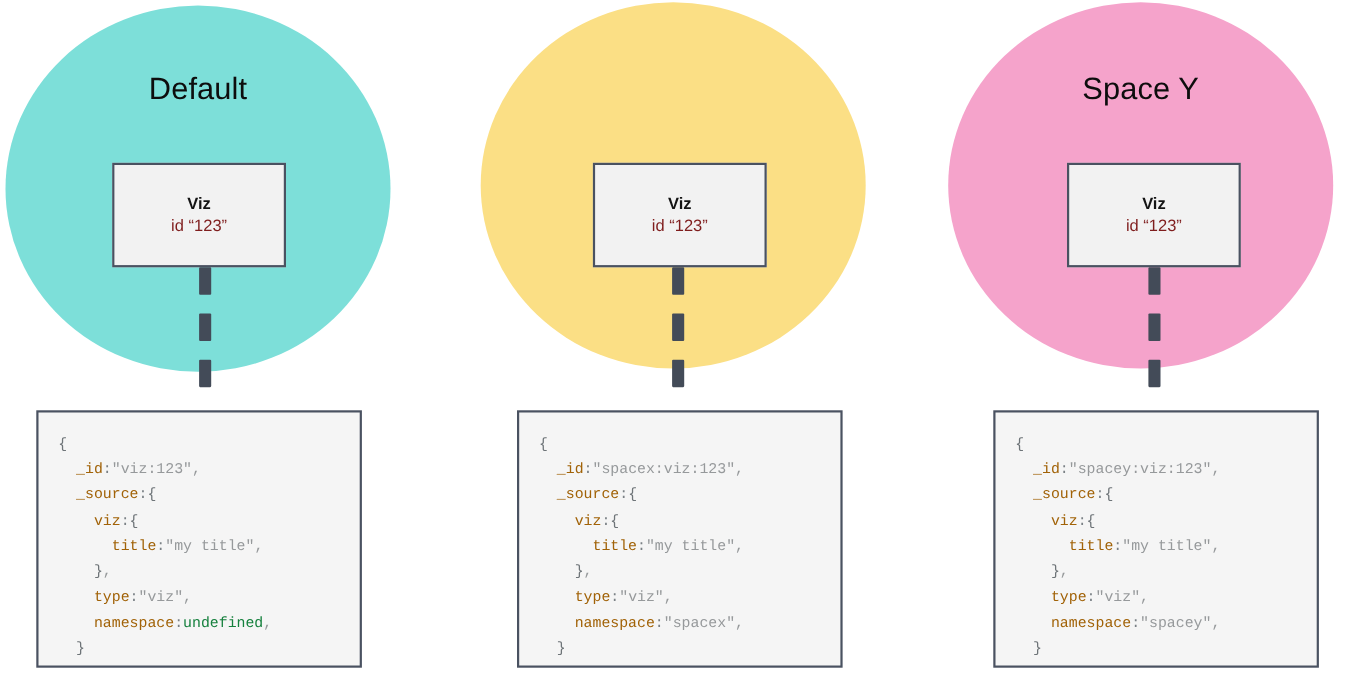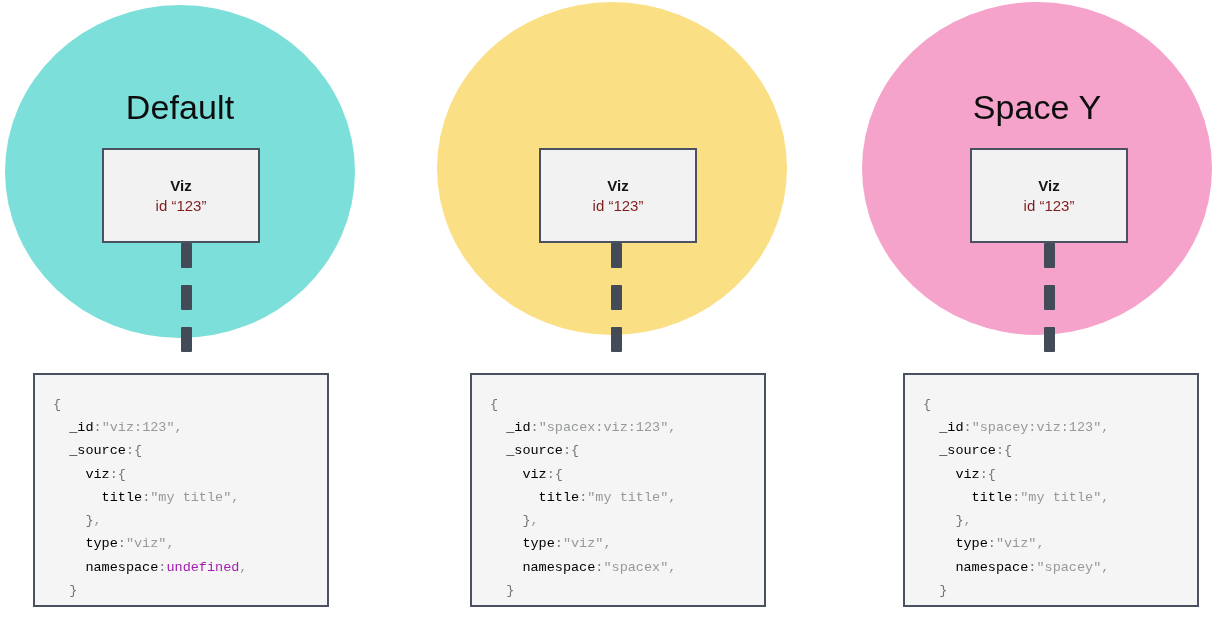--- a/index.html
+++ b/index.html
@@ -37,24 +37,24 @@
   }
   .circle-spacey {
     left: 862px; top: 2px;
     width: 350px; height: 333px;
     background: #f5a3cb;
   }
 
   
   .space-title {
     position: absolute;
-    top: 88px;
+    top: 65px;
     width: 350px;
     text-align: center;
-    font-size: 34px;
+    font-size: 28px;
     color: #0d0d0d;
     font-family: "Liberation Sans", sans-serif;
     letter-spacing: .1px;
     white-space: nowrap;
   }
   .title-default { left: 5px; }
   .title-spacex  { left: 437px; }
   .title-spacey  { left: 862px; text-align: center; }
 
   
@@ -122,24 +122,24 @@
     color: #2f3438;
     white-space: pre;
     overflow: hidden;
   }
   .code-default { left: 33px; }
   .code-spacex  { left: 470px; }
   .code-spacey  { left: 903px; }
 
   .code-line { display: block; }
   .tok-punct { color: #6e7478; }
-  .tok-key   { color: #000000; }
+  .tok-key   { color: #a16207; }
   .tok-colon { color: #7a8085; }
   .tok-str   { color: #96999b; }
-  .tok-undef { color: #a21caf; }
+  .tok-undef { color: #15803d; }
   .tok-comma { color: #96999b; }
 </style>
 </head>
 <body>
 
 <div class="stage">
 
   <div class="space-circle circle-default"></div>
   <div class="space-title title-default">Default</div>
 

